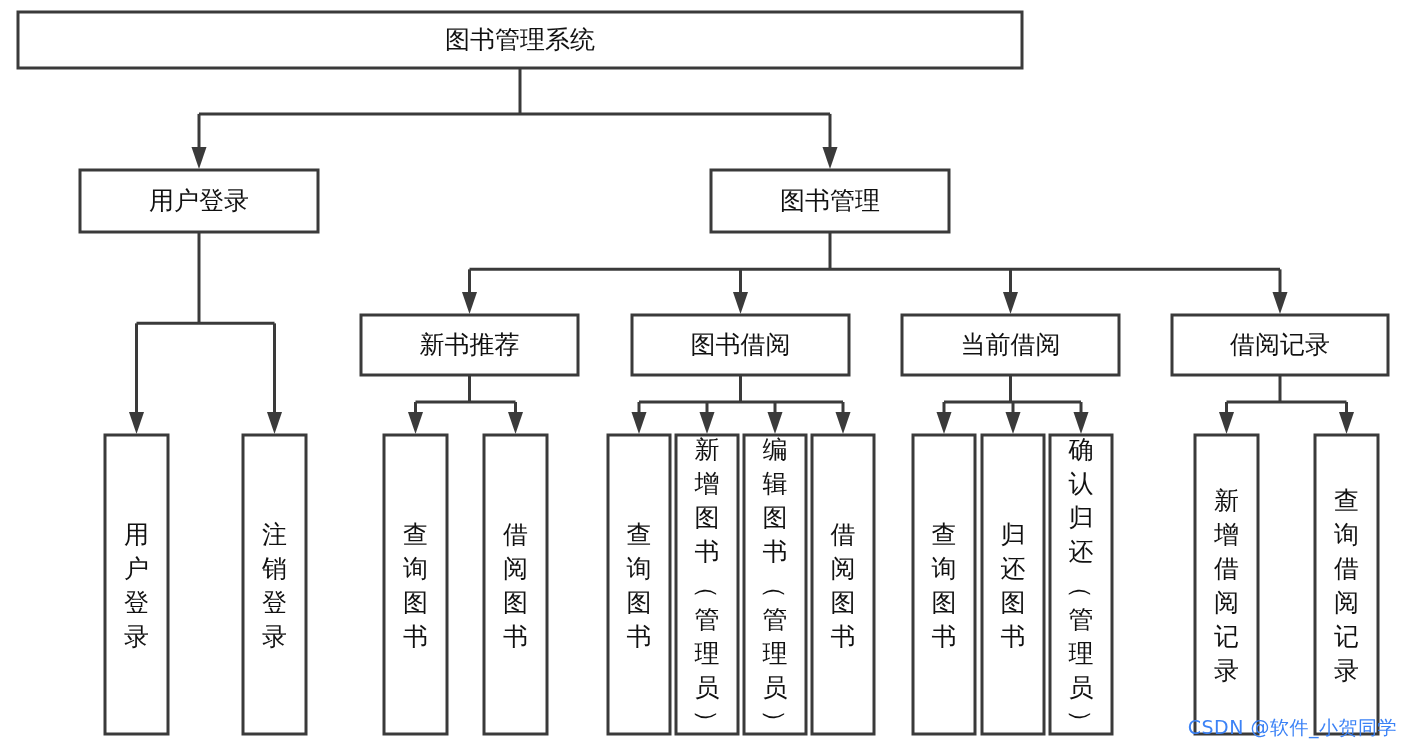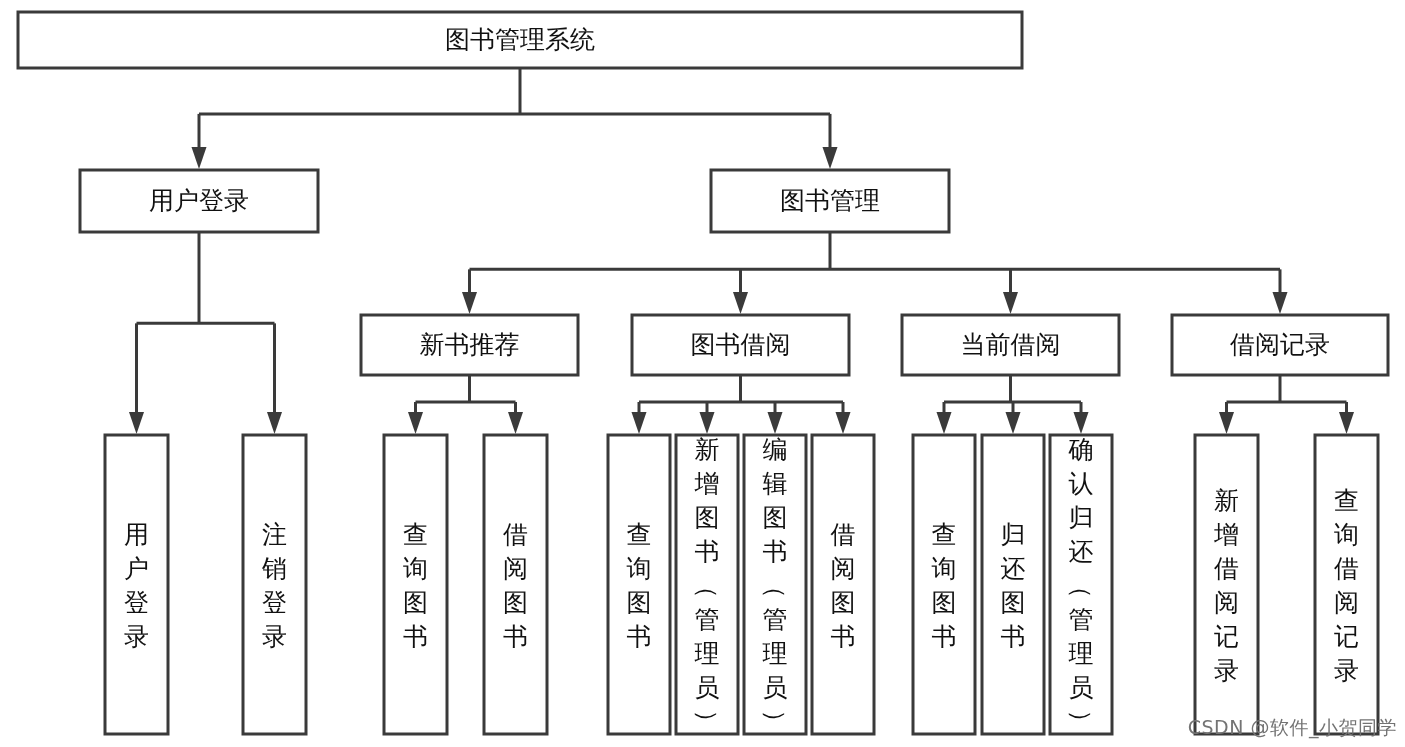--- a/index.html
+++ b/index.html
@@ -47,21 +47,21 @@
     font-size: 25px;
     fill: #111111;
     text-anchor: middle;
   }
   .watermark {
     position: absolute;
     right: 8px;
     bottom: 6px;
     font-family: "DejaVu Sans", "Liberation Sans", sans-serif;
     font-size: 19px;
-    color: #737373;
+    color: #3b82f6;
     letter-spacing: 0.5px;
     white-space: nowrap;
     pointer-events: none;
   }
 </style>
 </head>
 <body>
 
 <svg id="diagram-root" viewBox="0 0 1405 747" xmlns="http://www.w3.org/2000/svg">
   <g id="edges-layer">

